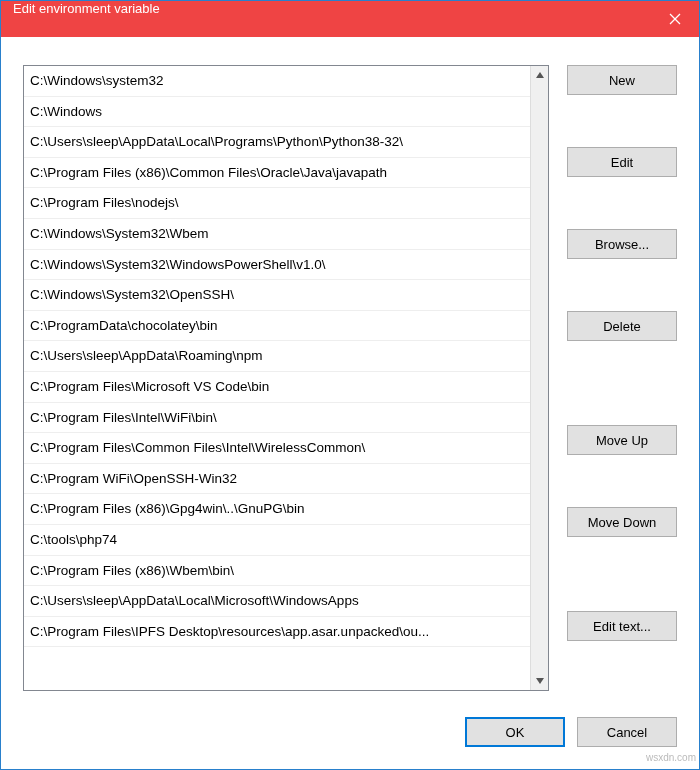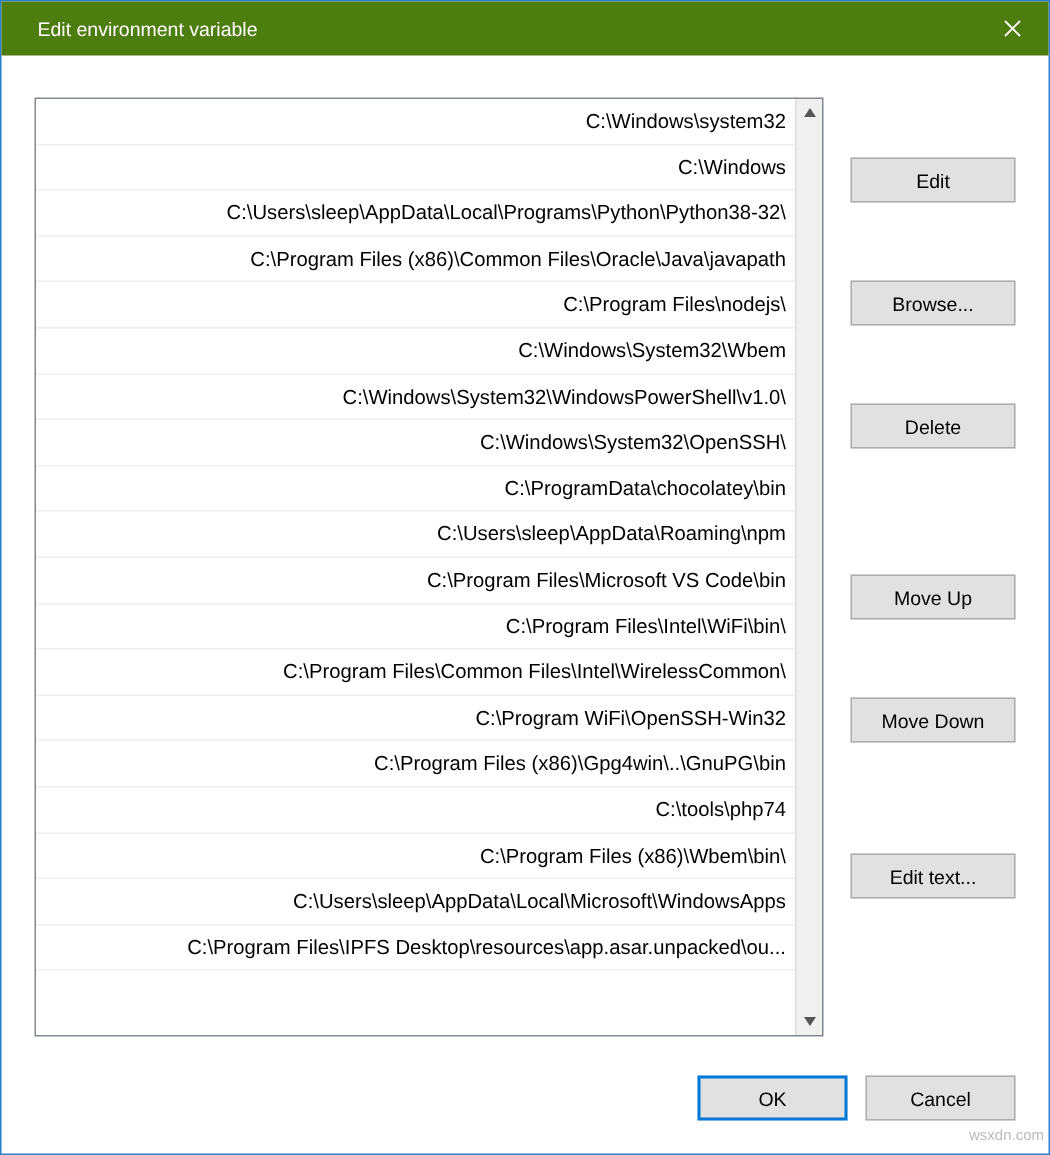--- a/index.html
+++ b/index.html
@@ -13,25 +13,25 @@
   .window {
     width: 700px;
     height: 770px;
     border: 1px solid #2980cc;
     display: flex;
     flex-direction: column;
     background: #fff;
   }
   .titlebar {
     height: 36px;
-    background: #4d7c0f;
+    background: #ef4444;
     color: #fff;
     display: flex;
-    align-items: center;
-    padding-left: 24px;
+    align-items: flex-start;
+    padding-left: 12px;
     font-size: 13px;
   }
   .titlebar .spacer { flex: 1; }
   .close-btn {
     width: 48px;
     height: 36px;
     display: flex;
     align-items: center;
     justify-content: center;
     color: #fff;
@@ -43,21 +43,20 @@
     display: flex;
     padding: 28px 22px 10px 22px;
     gap: 18px;
   }
   .list-wrap {
     flex: 1;
     border: 1px solid #828790;
     background: #fff;
     display: flex;
     overflow: hidden;
-    text-align: right;
   }
   .list {
     flex: 1;
     overflow-y: auto;
     display: flex;
     flex-direction: column;
   }
   .list-item {
     padding: 4px 6px 4px 6px;
     border-bottom: 1px solid #eee;
@@ -157,20 +156,21 @@
         </div>
         <div class="scroll-arrow down">
           <svg width="8" height="6" viewBox="0 0 8 6">
               <polygon points="0,0 8,0 4,6" fill="#555"></polygon>
             </svg>
         </div>
       </div>
     </div>
 
     <div class="sidebar">
+      <button class="btn">New</button>
       <div class="gap"></div>
       <button class="btn">Edit</button>
       <div class="gap"></div>
       <button class="btn">Browse...</button>
       <div class="gap"></div>
       <button class="btn">Delete</button>
       <div style="height:60px"></div>
       <button class="btn">Move Up</button>
       <div class="gap"></div>
       <button class="btn">Move Down</button>

